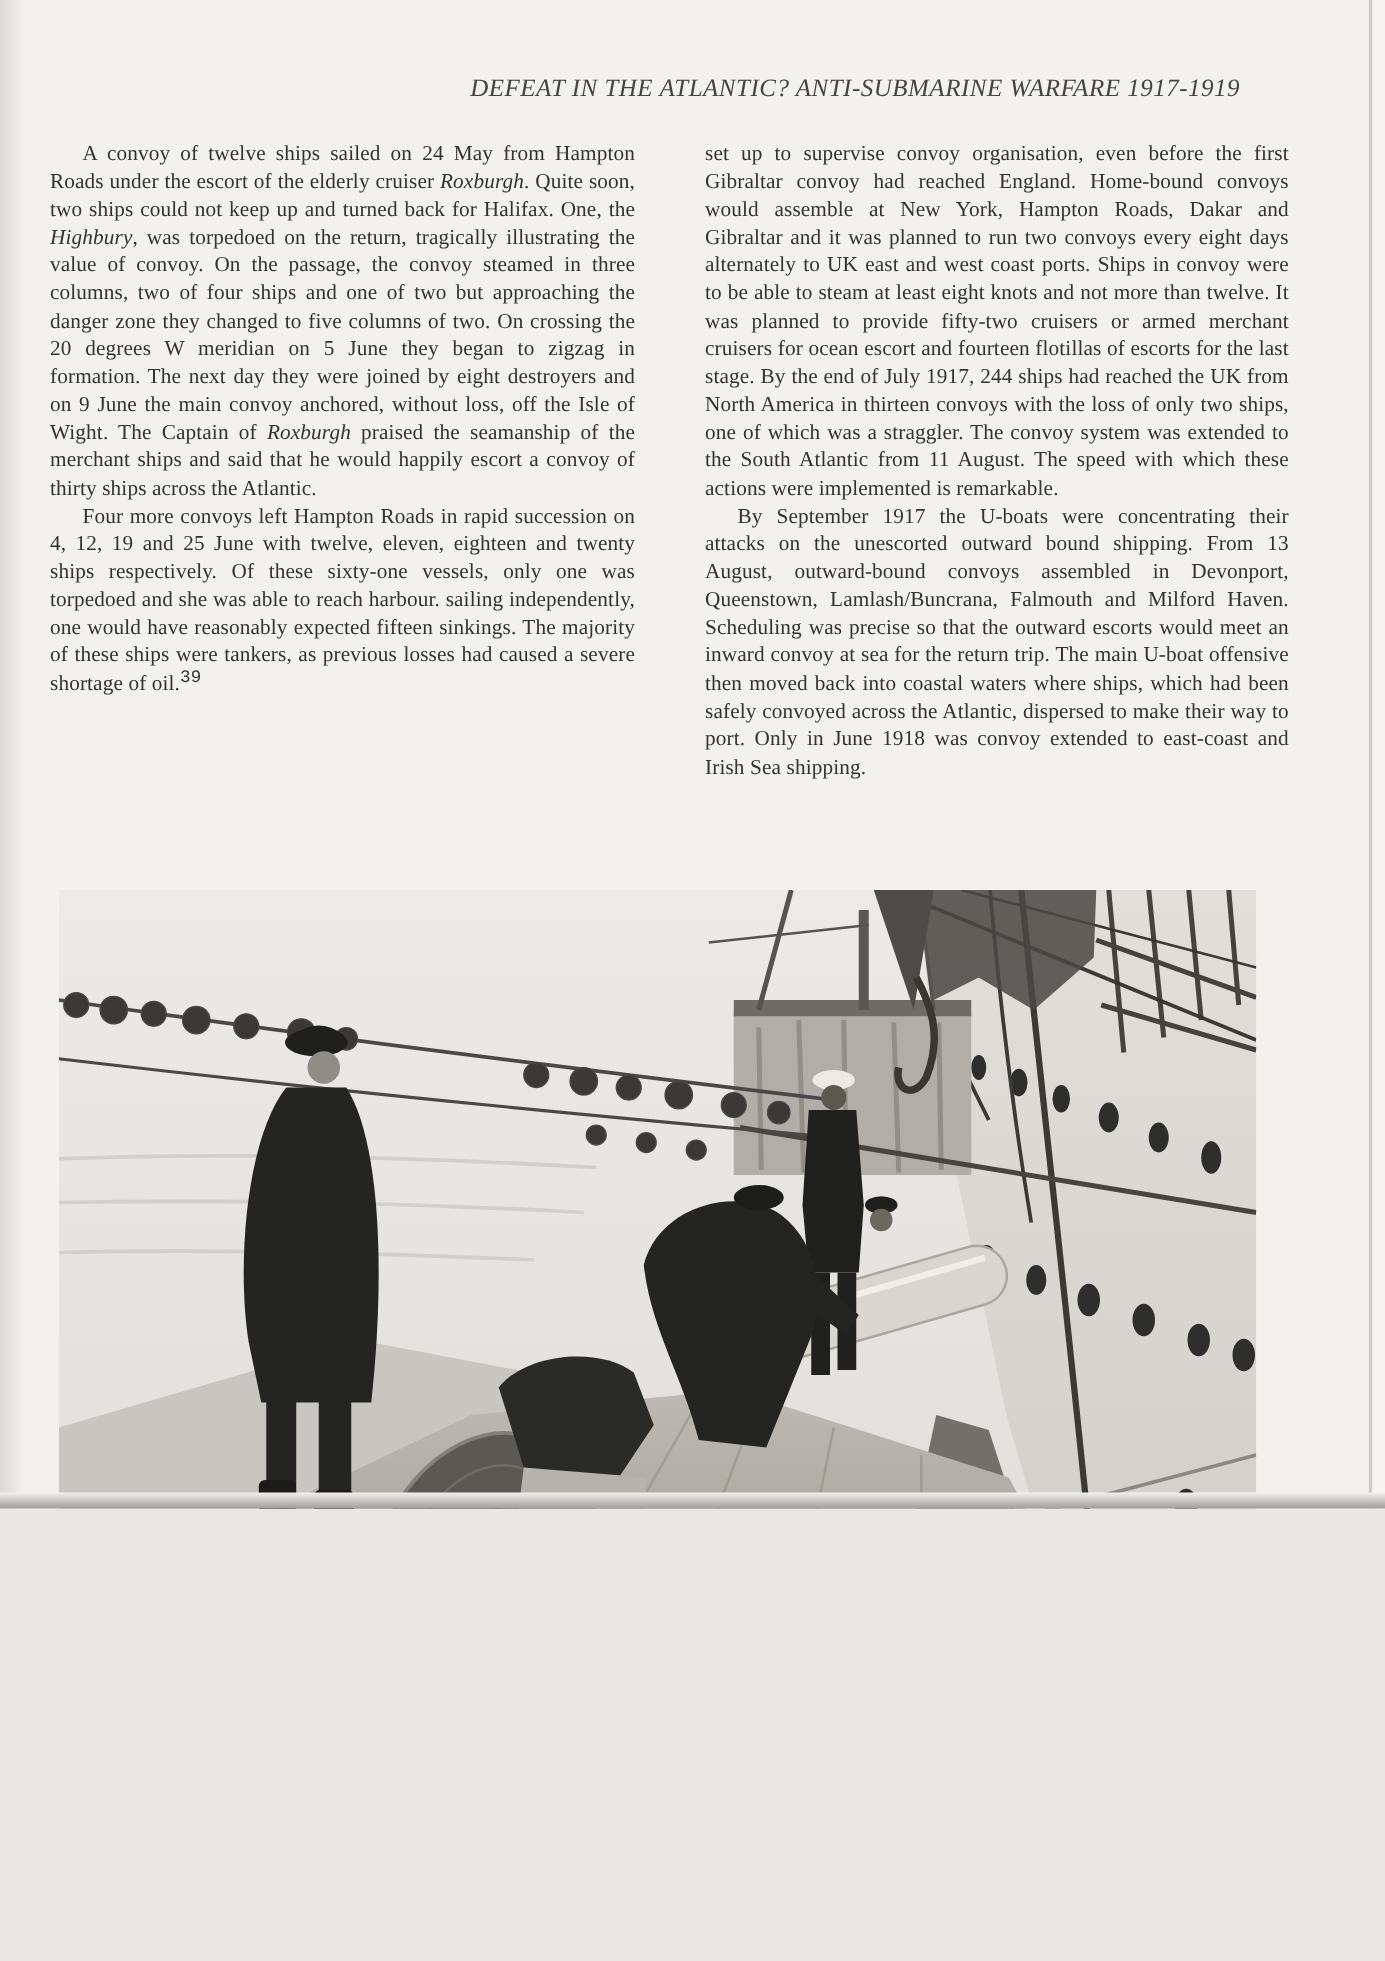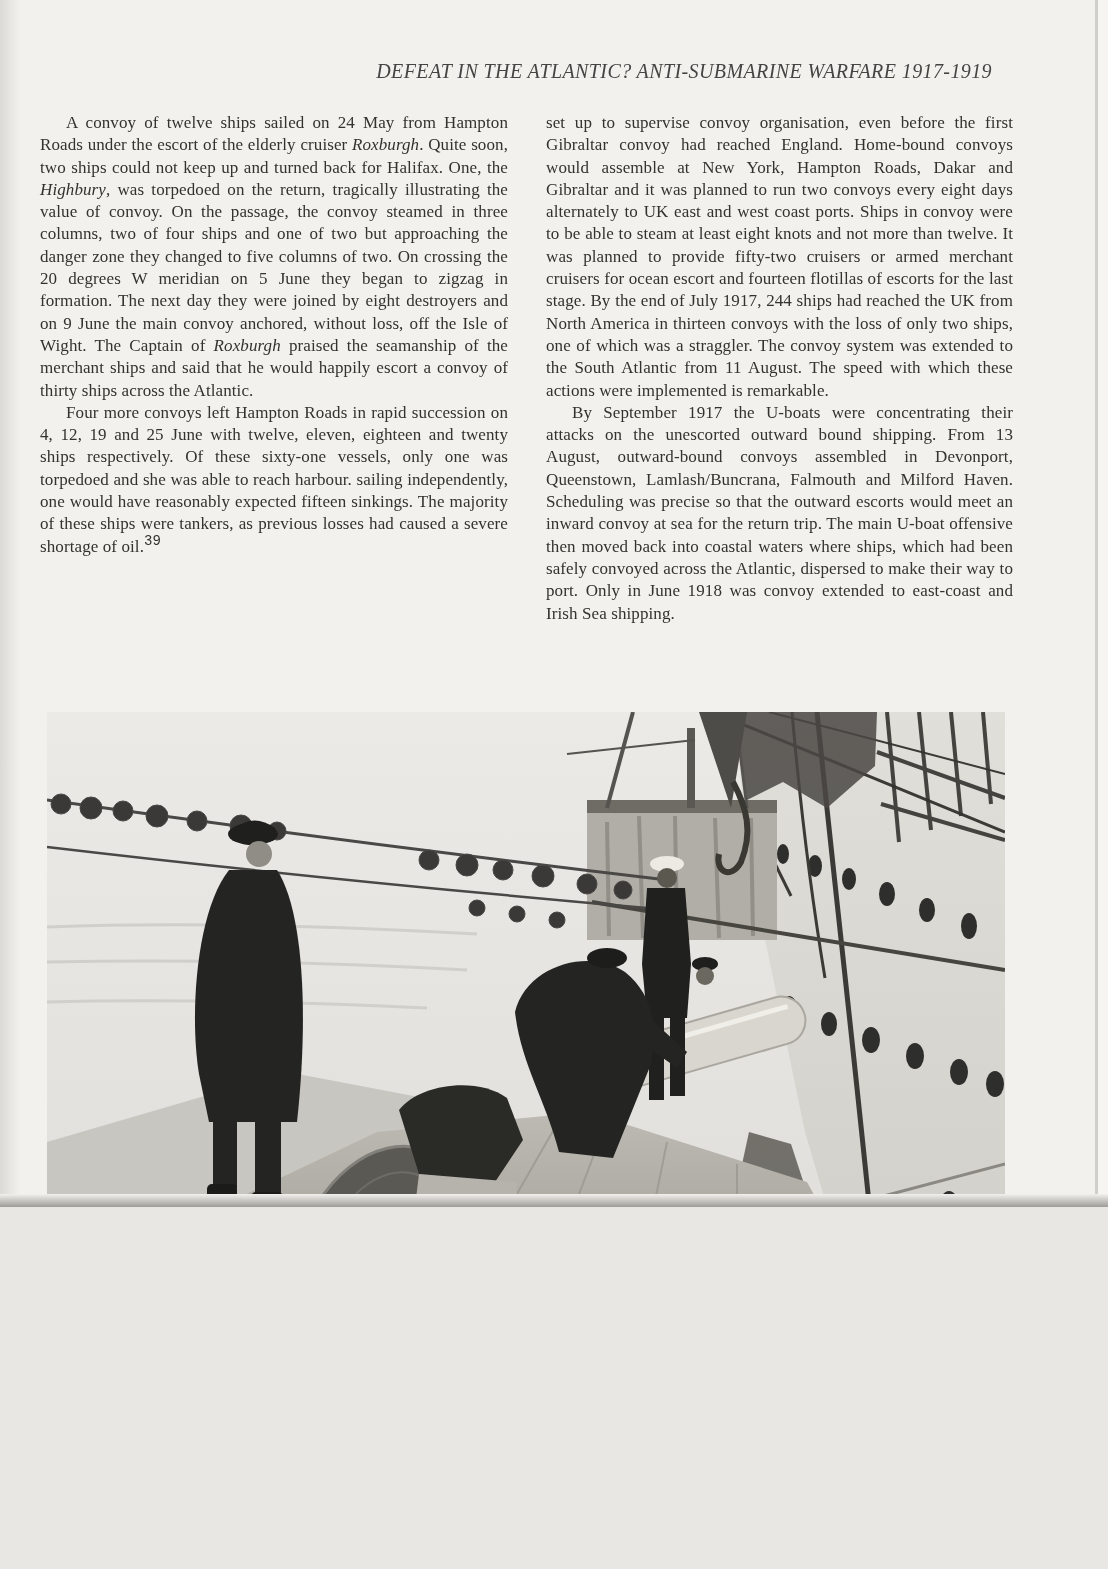--- a/index.html
+++ b/index.html
@@ -8,21 +8,21 @@
   .edge-left{position:absolute;left:0;top:0;bottom:0;width:20px;
         background:linear-gradient(90deg,#dbdad6,#f2f1ed);}
   .edge-right{position:absolute;left:1095px;top:0;bottom:0;width:3px;background:#cfcfca;}
   .edge-right-pad{position:absolute;left:1098px;top:0;bottom:0;width:10px;background:#f6f5f2;}
   .edge-bottom{position:absolute;left:0;right:0;bottom:0;height:13px;
         background:linear-gradient(#f2f1ed,#9d9c98);}
   .running-head{position:absolute;top:60px;right:116px;font-style:italic;font-size:20px;
         letter-spacing:.4px;color:#464442;white-space:nowrap;}
   .column{position:absolute;top:112px;font-size:17px;line-height:22.3px;letter-spacing:.1px;}
   .col-left{left:40px;width:468px;}
-  .col-right{left:546px;width:467px;}
+  .col-right{left:564px;width:467px;}
   .para{margin:0;text-align:justify;}
   .para.indent{text-indent:26px;}
   .para sup{font-size:14px;vertical-align:super;line-height:0;font-family:Liberation Mono, monospace;}
   .photo{position:absolute;left:47px;top:712px;width:958px;height:726px;}
   .caption{position:absolute;left:47px;top:1438px;font-style:italic;font-size:17.5px;
         color:#0f766e;z-index:6;mix-blend-mode:multiply;white-space:nowrap;}
   .watermark{position:absolute;left:0;top:1395px;width:1108px;height:174px;z-index:5;}
   .pagenum{position:absolute;left:497px;top:1500px;font-size:20px;color:#15803d;z-index:7;
         mix-blend-mode:multiply;letter-spacing:2px;}
 </style>

